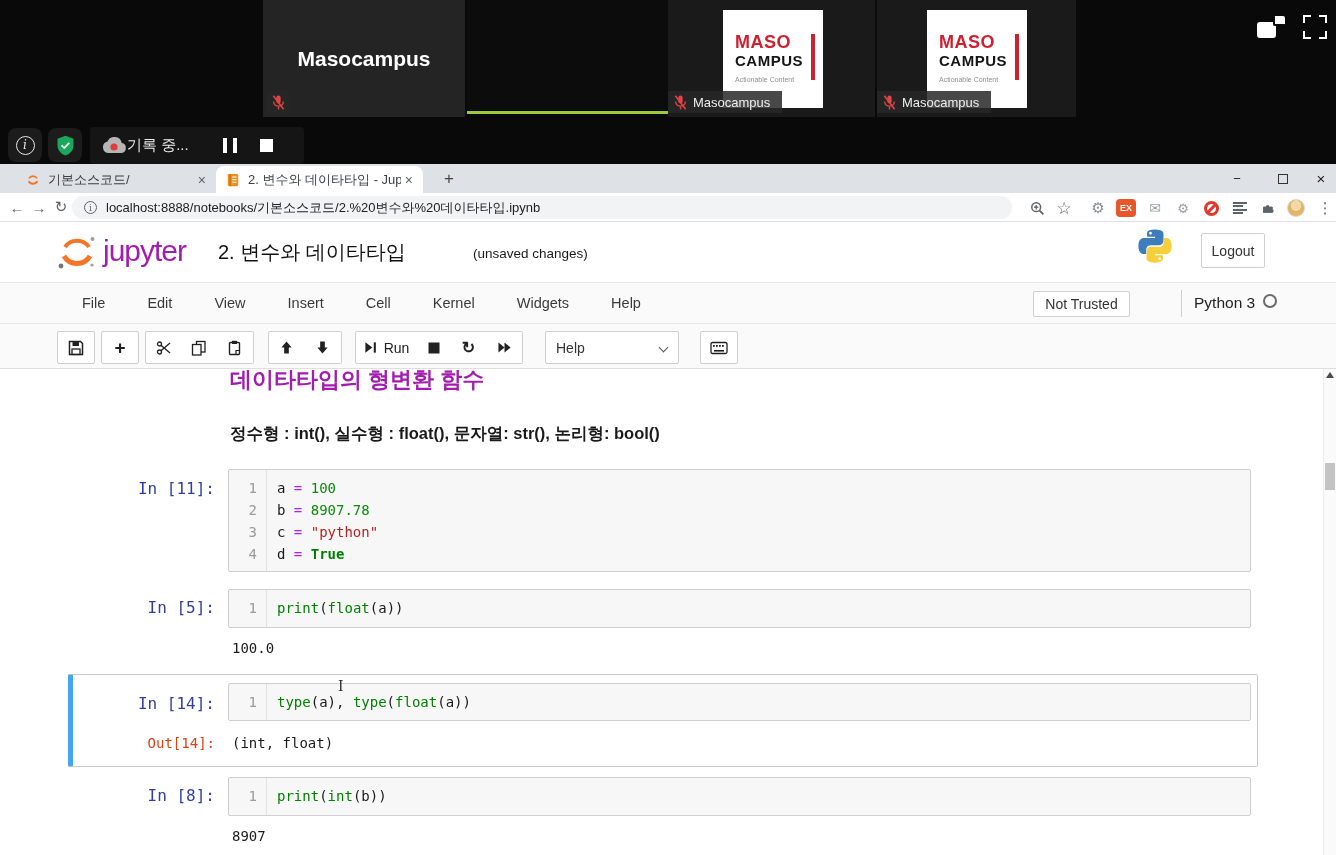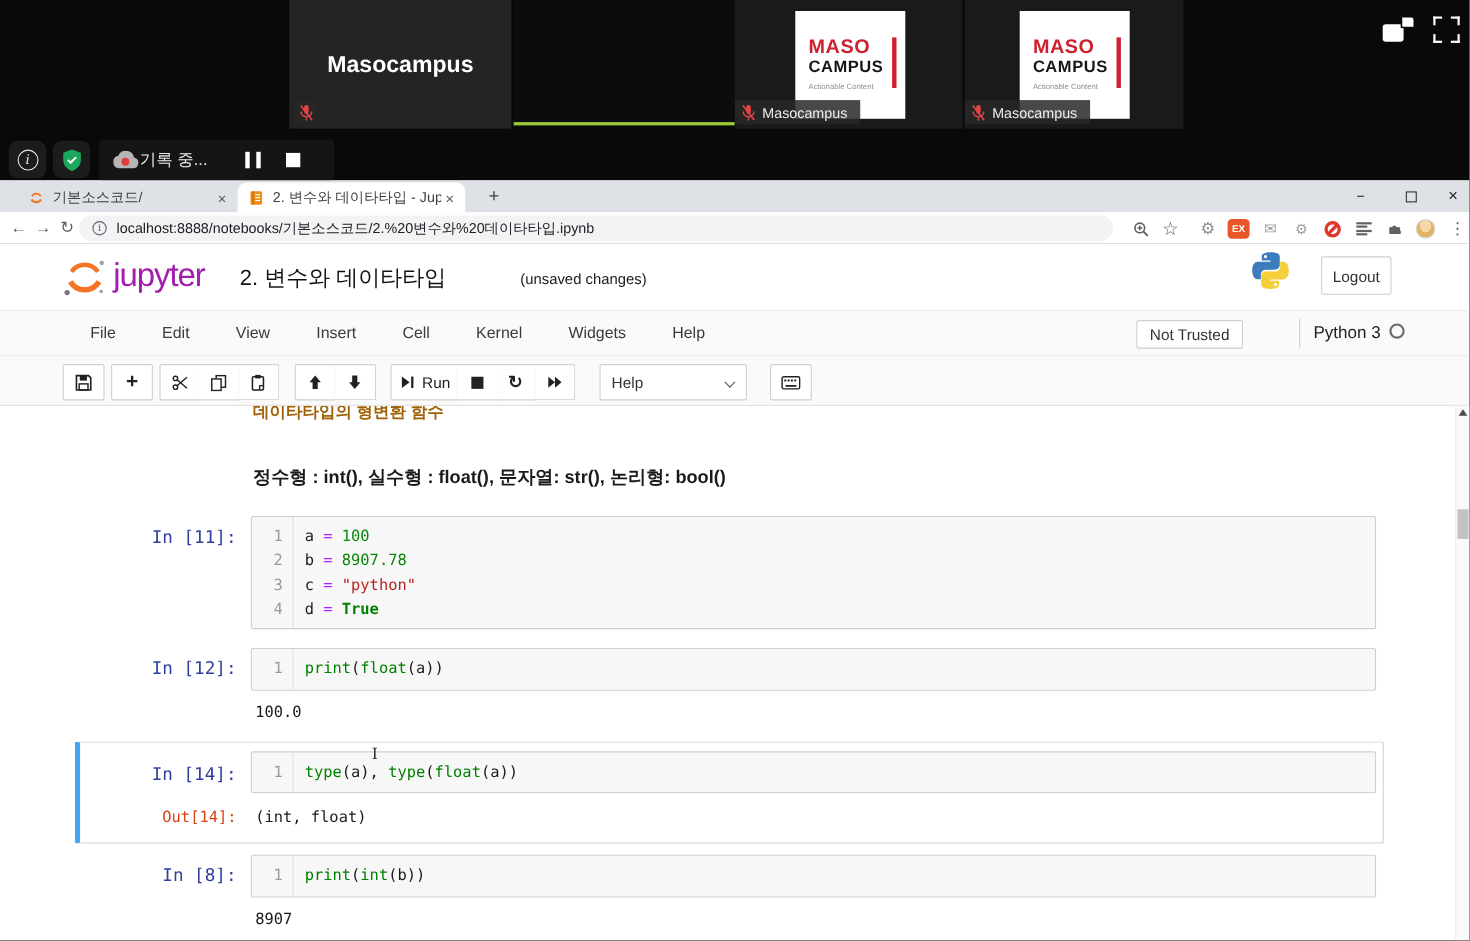--- a/index.html
+++ b/index.html
@@ -112,21 +112,21 @@
   .tb-run{left:355px;width:62px;gap:6px;font-size:14px;color:#212121;border-radius:2px 0 0 2px;}
   .tb-stop{left:416px;width:36px;border-radius:0;border-left:none;}
   .tb-restart{left:451px;width:36px;border-radius:0;border-left:none;font-size:16px;font-weight:bold;}
   .tb-ff{left:486px;width:37px;border-radius:0 2px 2px 0;border-left:none;}
   .tb-celltype{left:545px;width:134px;justify-content:flex-start;padding:0 10px;font-size:14px;color:#333;}
   .tb-celltype .chev{position:absolute;right:11px;top:12px;width:7px;height:7px;border-right:1.5px solid #555;border-bottom:1.5px solid #555;transform:rotate(45deg);}
   .tb-kbd{left:700px;width:38px;}
 
   
   .content { position:absolute; left:0; top:369px; width:1336px; height:486px; background:#fff; overflow:hidden; }
-  .nb-heading { position:absolute; left:230px; top:-4px; font-size:15px; font-weight:bold; color:#a16207; }
+  .nb-heading { position:absolute; left:230px; top:-4px; font-size:22px; font-weight:bold; color:#a21caf; }
   .nb-subheading { position:absolute; left:230px; top:54px; font-size:16.5px; font-weight:bold; color:#1a1a1a; }
   .cellblock { position:absolute; }
   .c0 { left:0; top:100px; width:1280px; height:104px; }
   .c1 { left:0; top:220px; width:1280px; height:90px; }
   .c2 { left:68px; top:305px; width:1190px; height:93px; background:#fff; border:1px solid #c9c9c9; border-left:5px solid #42a5f5; border-radius:2px; }
   .c3 { left:0; top:408px; width:1280px; height:90px; }
   .in-prompt { position:absolute; left:0; width:215px; text-align:right; font-family:"DejaVu Sans Mono",monospace;
                font-size:16px; color:#303f9f; white-space:pre; }
   .c0 .in-prompt { top:10px; } .c1 .in-prompt { top:9px; } .c3 .in-prompt { top:9px; }
   .c2 .in-prompt { width:142px; top:19px; }
@@ -439,21 +439,21 @@
             <div class="gutter">
               <div>1</div>
               <div>2</div>
               <div>3</div>
               <div>4</div>
             </div>
             <div class="codelines"><div class="cl"><span class="tok-v">a </span><span class="tok-o">= </span><span class="tok-n">100</span></div><div class="cl"><span class="tok-v">b </span><span class="tok-o">= </span><span class="tok-n">8907.78</span></div><div class="cl"><span class="tok-v">c </span><span class="tok-o">= </span><span class="tok-s">"python"</span></div><div class="cl"><span class="tok-v">d </span><span class="tok-o">= </span><span class="tok-k">True</span></div></div>
           </div>
         </div>
         <div class="cellblock c1">
-          <div class="in-prompt">In [12]:</div>
+          <div class="in-prompt">In [5]:</div>
           <div class="ibox">
             <div class="gutter">
               <div>1</div>
             </div>
             <div class="codelines"><div class="cl"><span class="tok-b">print</span><span class="tok-p">(</span><span class="tok-b">float</span><span class="tok-p">(</span><span class="tok-v">a</span><span class="tok-p">))</span></div></div>
           </div>
           <div class="out-text">100.0</div>
         </div>
         <div class="cellblock c2">
           <div class="in-prompt">In [14]:</div>

